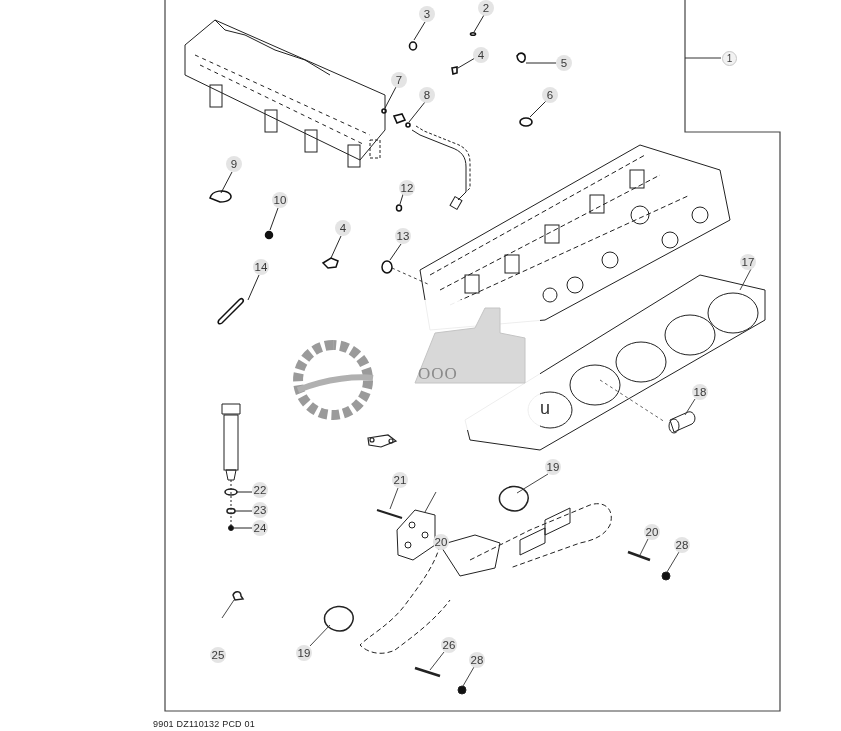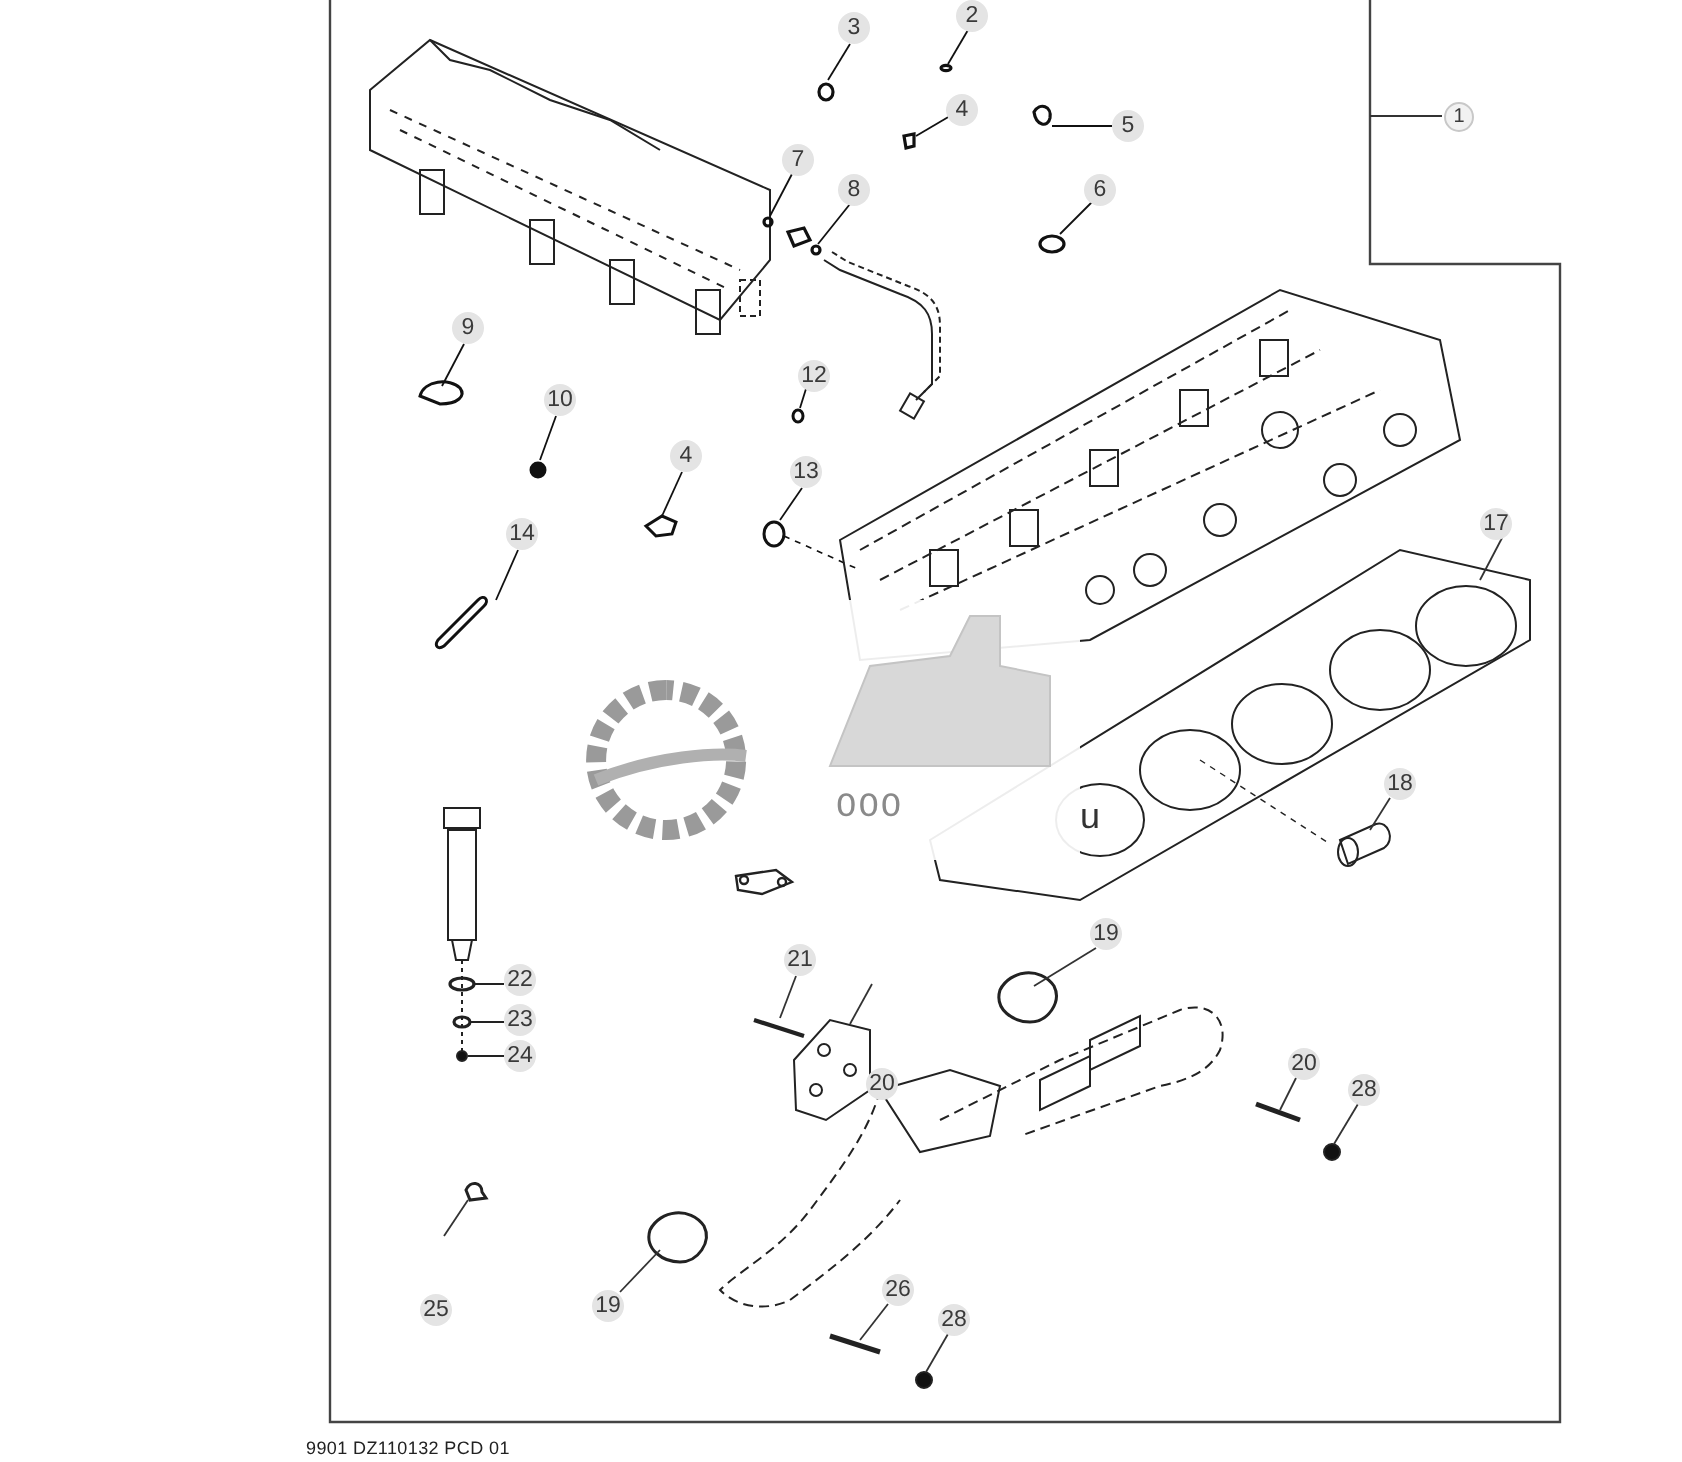--- a/index.html
+++ b/index.html
@@ -1,21 +1,21 @@
 <!DOCTYPE html>
 <html><head>
 <meta charset="utf-8">
 <style>
   html, body { margin: 0; padding: 0; background: #ffffff; }
   body { width: 841px; height: 731px; position: relative; overflow: hidden; font-family: "Liberation Sans", sans-serif; }
   #stage { position: absolute; left: 0; top: 0; width: 841px; height: 731px; }
   .callout { position: absolute; width: 16px; height: 16px; margin-left: -8px; margin-top: -8px; border-radius: 50%; background: #e4e4e4; color: #3a3a3a; font-size: 11.5px; line-height: 16px; text-align: center; font-family: "Liberation Sans", sans-serif; }
   .callout.one { background: #f2f2f2; border: 1px solid #c8c8c8; width: 13px; height: 13px; line-height: 13px; font-size: 10px; margin-left: -7px; margin-top: -7px; }
   .caption { position: absolute; left: 153px; top: 719px; font-size: 9px; color: #222; letter-spacing: 0.2px; font-family: "Liberation Sans", sans-serif; text-align: center; }
-  .wm-ooo { position: absolute; left: 418px; top: 364px; font-family: Liberation Mono, monospace; font-size: 17px; color: #8a8a8a; letter-spacing: 1px; margin-top: 31px; }
+  .wm-ooo { position: absolute; left: 418px; top: 364px; font-family: Liberation Serif, serif; font-size: 17px; color: #8a8a8a; letter-spacing: 1px; }
   .wm-name { position: absolute; left: 337px; top: 378px; font-family: "Liberation Serif", serif; font-size: 35px; color: #8c8c8c; letter-spacing: -0.5px; }
   .wm-tail { position: absolute; left: 540px; top: 398px; font-family: "Liberation Sans", sans-serif; font-size: 18px; color: #333; }
 </style>
 </head>
 <body>
 
 <div id="stage">
   <svg width="841" height="731" viewBox="0 0 841 731" xmlns="http://www.w3.org/2000/svg" style="position:absolute;left:0;top:0;">
 
     <g fill="none" stroke="#444" stroke-width="1.2">

